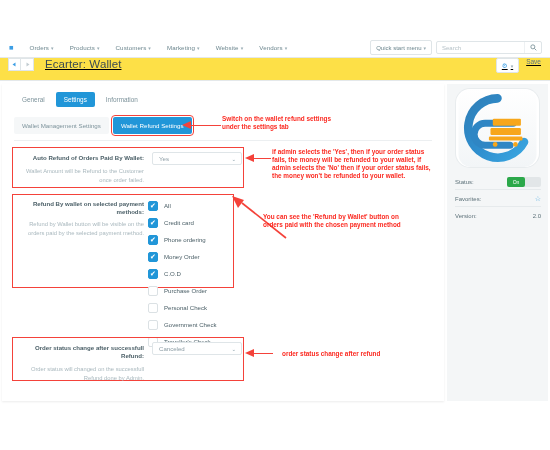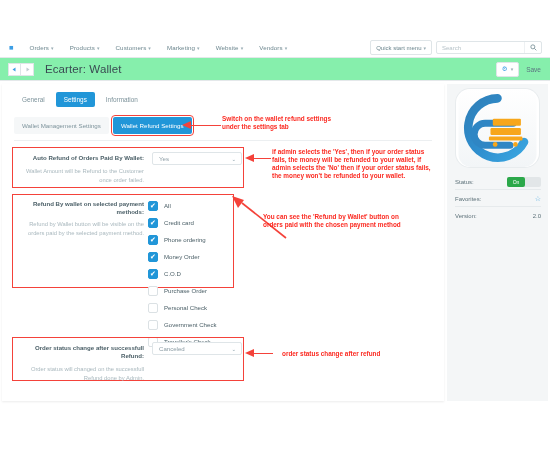--- a/index.html
+++ b/index.html
@@ -82,25 +82,25 @@
     display: flex; align-items: center; justify-content: center;
     color: #6c868e;
     font-size: 7px;
   }
 
   
   .pagehead {
     position: absolute;
     left: 0; top: 58px;
     width: 550px; height: 23px;
-    background: #86efac;
+    background: #fde047;
     border-bottom: 1px solid #e4e8ea;
     display: flex;
-    align-items: center;
-    box-sizing: border-box;
+    box-sizing: border-box;
+    text-decoration: underline;
   }
   .navbtn-group { margin-left: 8px; display: flex; }
   .navbtn {
     width: 13px; height: 13px;
     border: 1px solid #dfe5e8;
     background: #fff;
     display: flex; align-items: center; justify-content: center;
     font-size: 6px;
     color: #3c9ee5;
     box-sizing: border-box;

